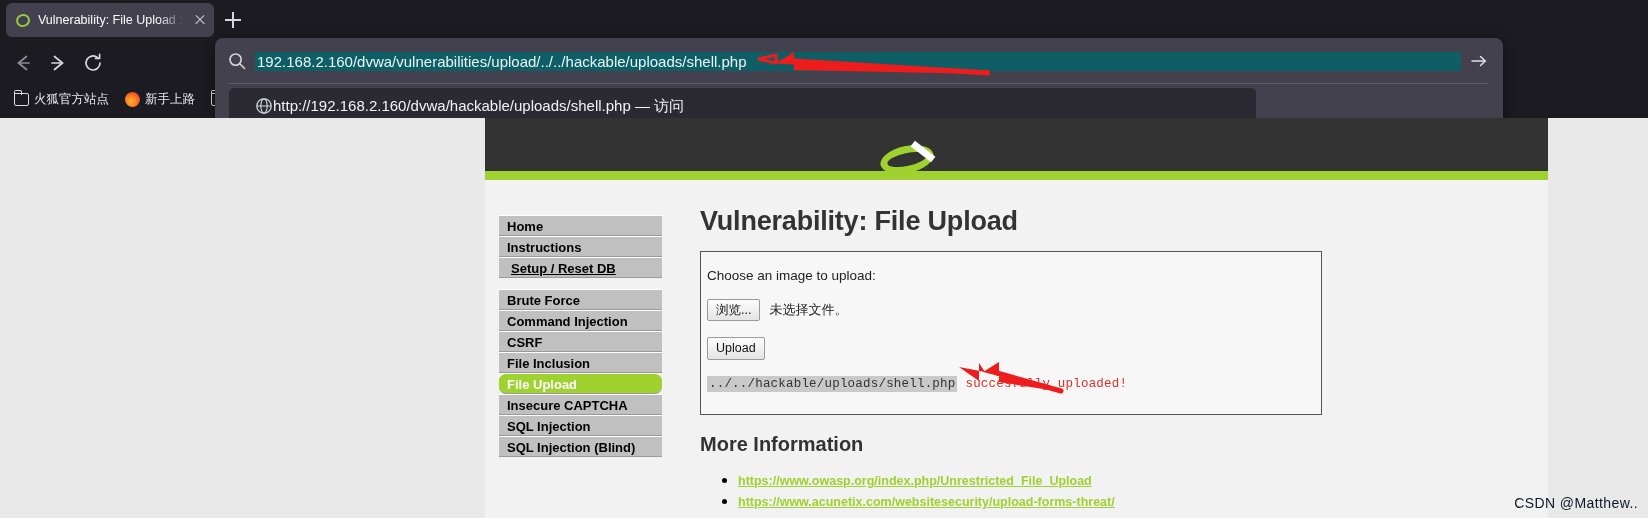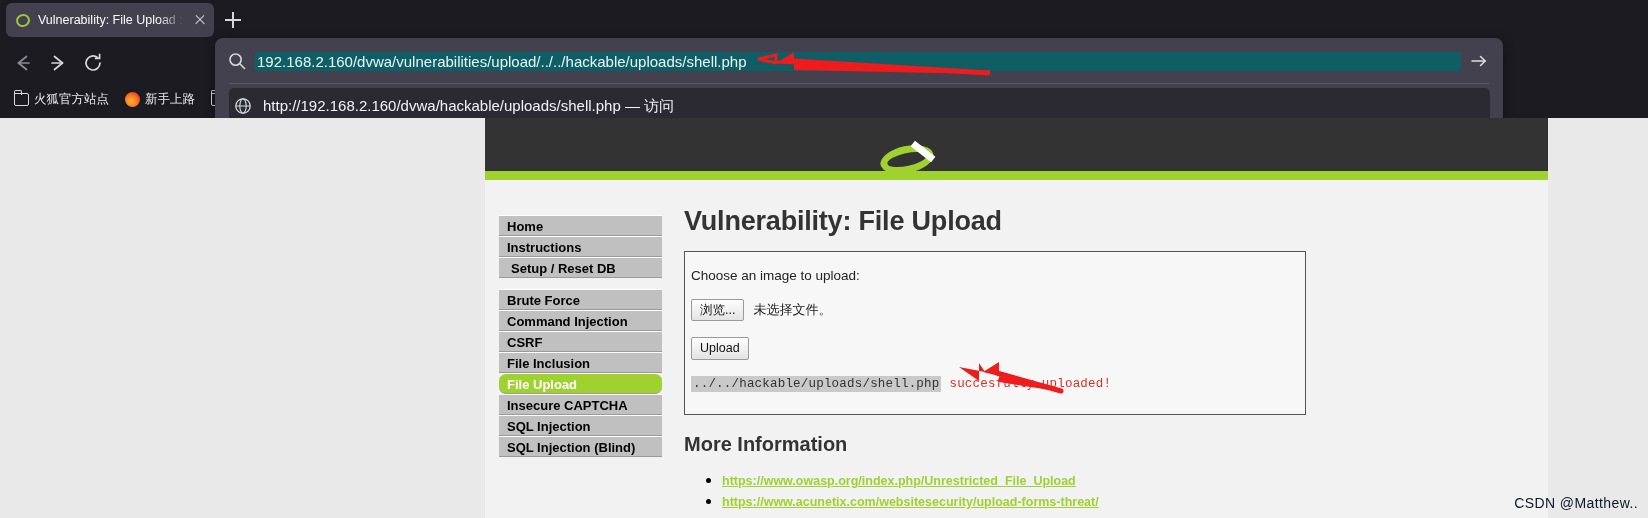--- a/index.html
+++ b/index.html
@@ -82,23 +82,23 @@
     flex:1 1 auto; font-size:15px; color:#fbfbfe;
     background:#0f5e66; color:#e7f5f6;
     padding:1px 2px; border-radius:1px;
     white-space:nowrap; overflow:hidden;
     align-self:center; width:max-content; max-width:100%;
   }
   .url-go { flex:0 0 20px; width:20px; height:20px; }
   .url-sep { position:absolute; left:14px; top:45px; width:1260px; height:1px; background:#5b5a66; }
 
   .sugg {
-    position:absolute; left:14px; top:50px; width:1261px; height:36px;
+    position:absolute; left:14px; top:50px; width:1027px; height:36px;
     background:#2b2a33; border-radius:5px;
-    display:flex; align-items:center; gap:11px; padding:0 5px;
+    display:flex; align-items:center; gap:0; padding:0 26px;
   }
   .sugg-icon { width:18px; height:18px; flex:0 0 18px; }
   .sugg-text { font-size:15px; color:#f2f2f6; white-space:nowrap; }
   .sugg-sep { position:absolute; left:14px; top:91px; width:1260px; height:1px; background:#5b5a66; }
 
   .enginebar {
     position:absolute; left:0; top:92px; width:1288px; height:40px;
     display:flex; align-items:center; padding:0 14px 0 14px;
   }
   .engine-label { font-size:13.5px; color:#e8e8ee; margin-right:18px; white-space:nowrap; }
@@ -124,23 +124,23 @@
   .menu-item {
     height:21px; line-height:21px;
     background:#c0c0c0; color:#000000;
     font-size:13px; font-weight:bold;
     padding-left:8px;
     border-top:1px solid #ffffff;
     border-bottom:1px solid #9a9a9a;
     white-space:nowrap; overflow:hidden;
   }
   .menu-item.active { background:#9fd12f; color:#ffffff;border-radius:7px; }
-  .menu-item.indent { padding-left:12px; }
-
-  .main { position:absolute; left:684px; top:88px; width:640px; }
+  .menu-item.indent { padding-left:12px;text-decoration:underline; }
+
+  .main { position:absolute; left:700px; top:88px; width:640px; }
   .main h1 {
     font-size:27px; font-weight:bold; color:#333333;
     letter-spacing:-0.2px; margin-bottom:14px;
   }
   .vuln-box {
     border:1px solid #555555; background:#f7f7f7;
     padding:16px 18px 22px 6px; width:622px;
   }
   .vuln-label { font-size:13.5px; color:#222; margin-bottom:16px; }
   .filerow { display:flex; align-items:center; gap:9px; margin-bottom:16px; }

